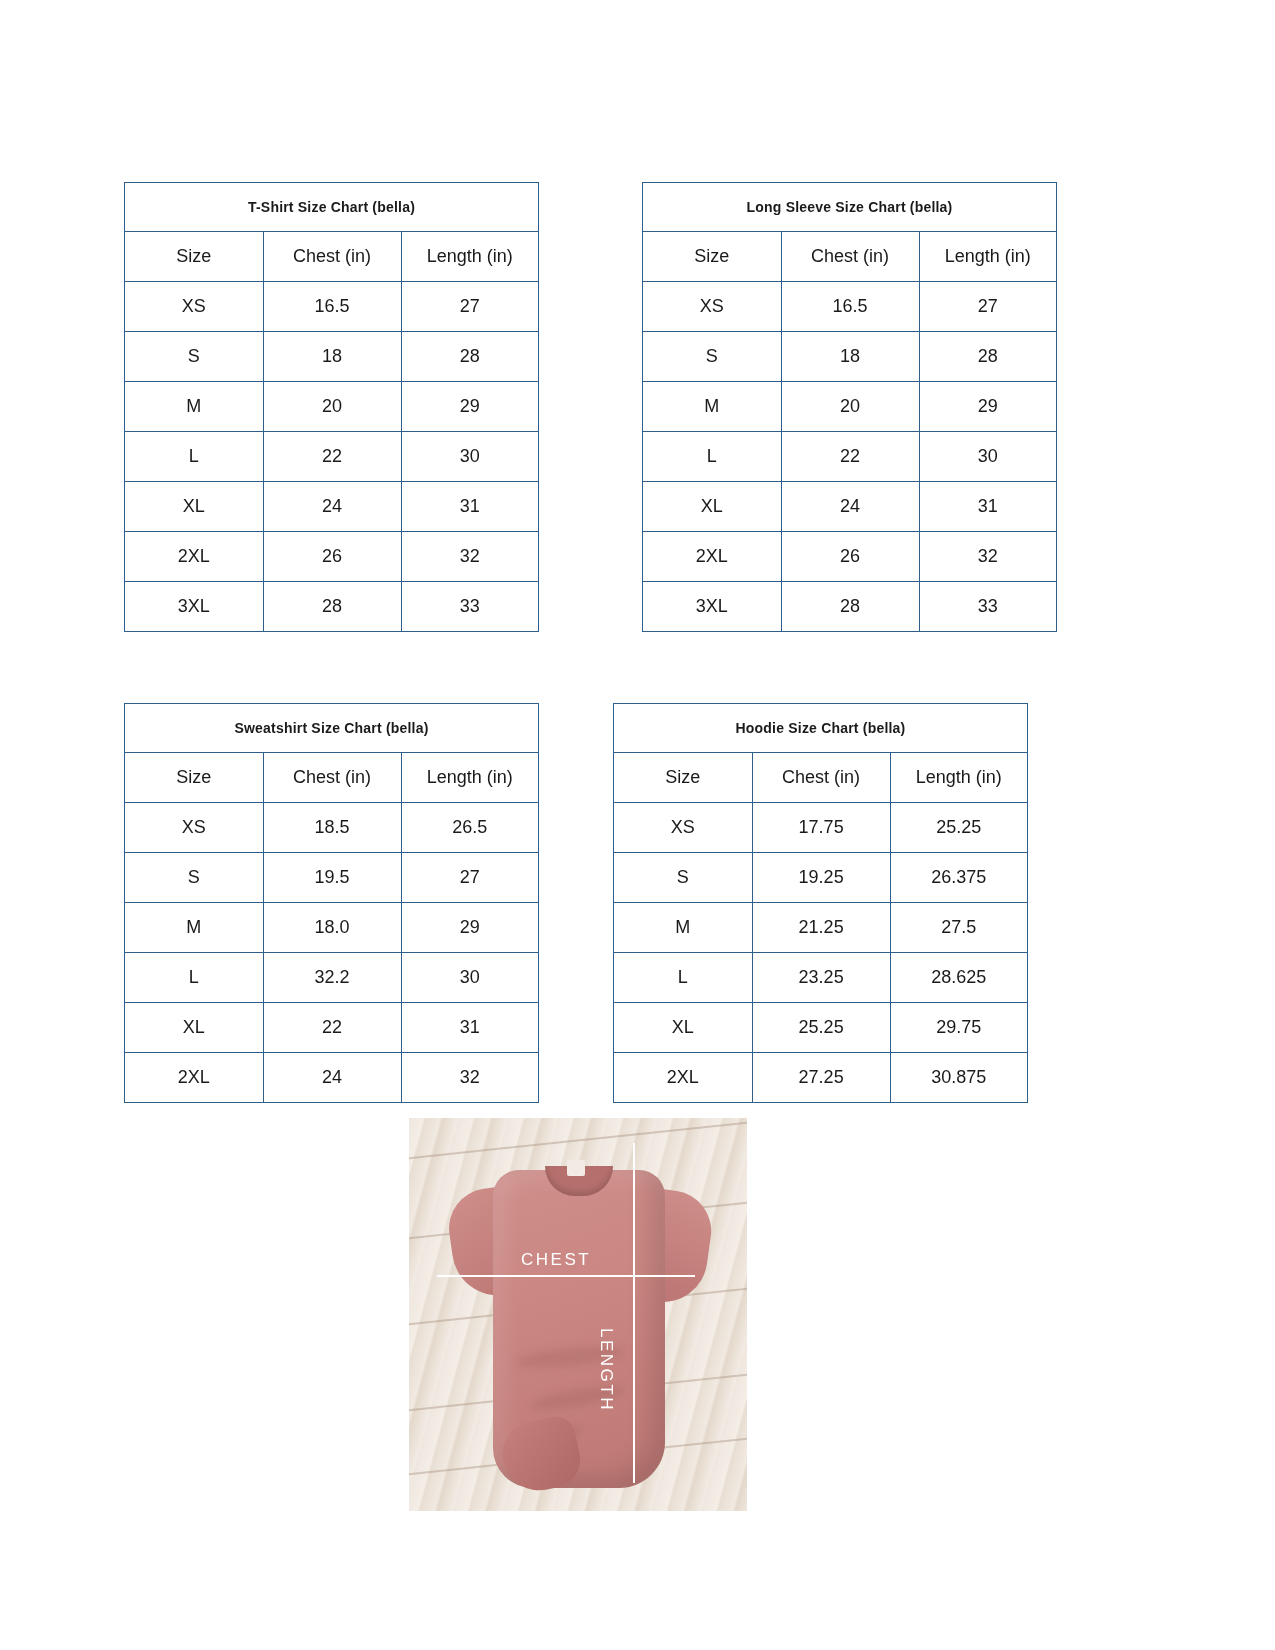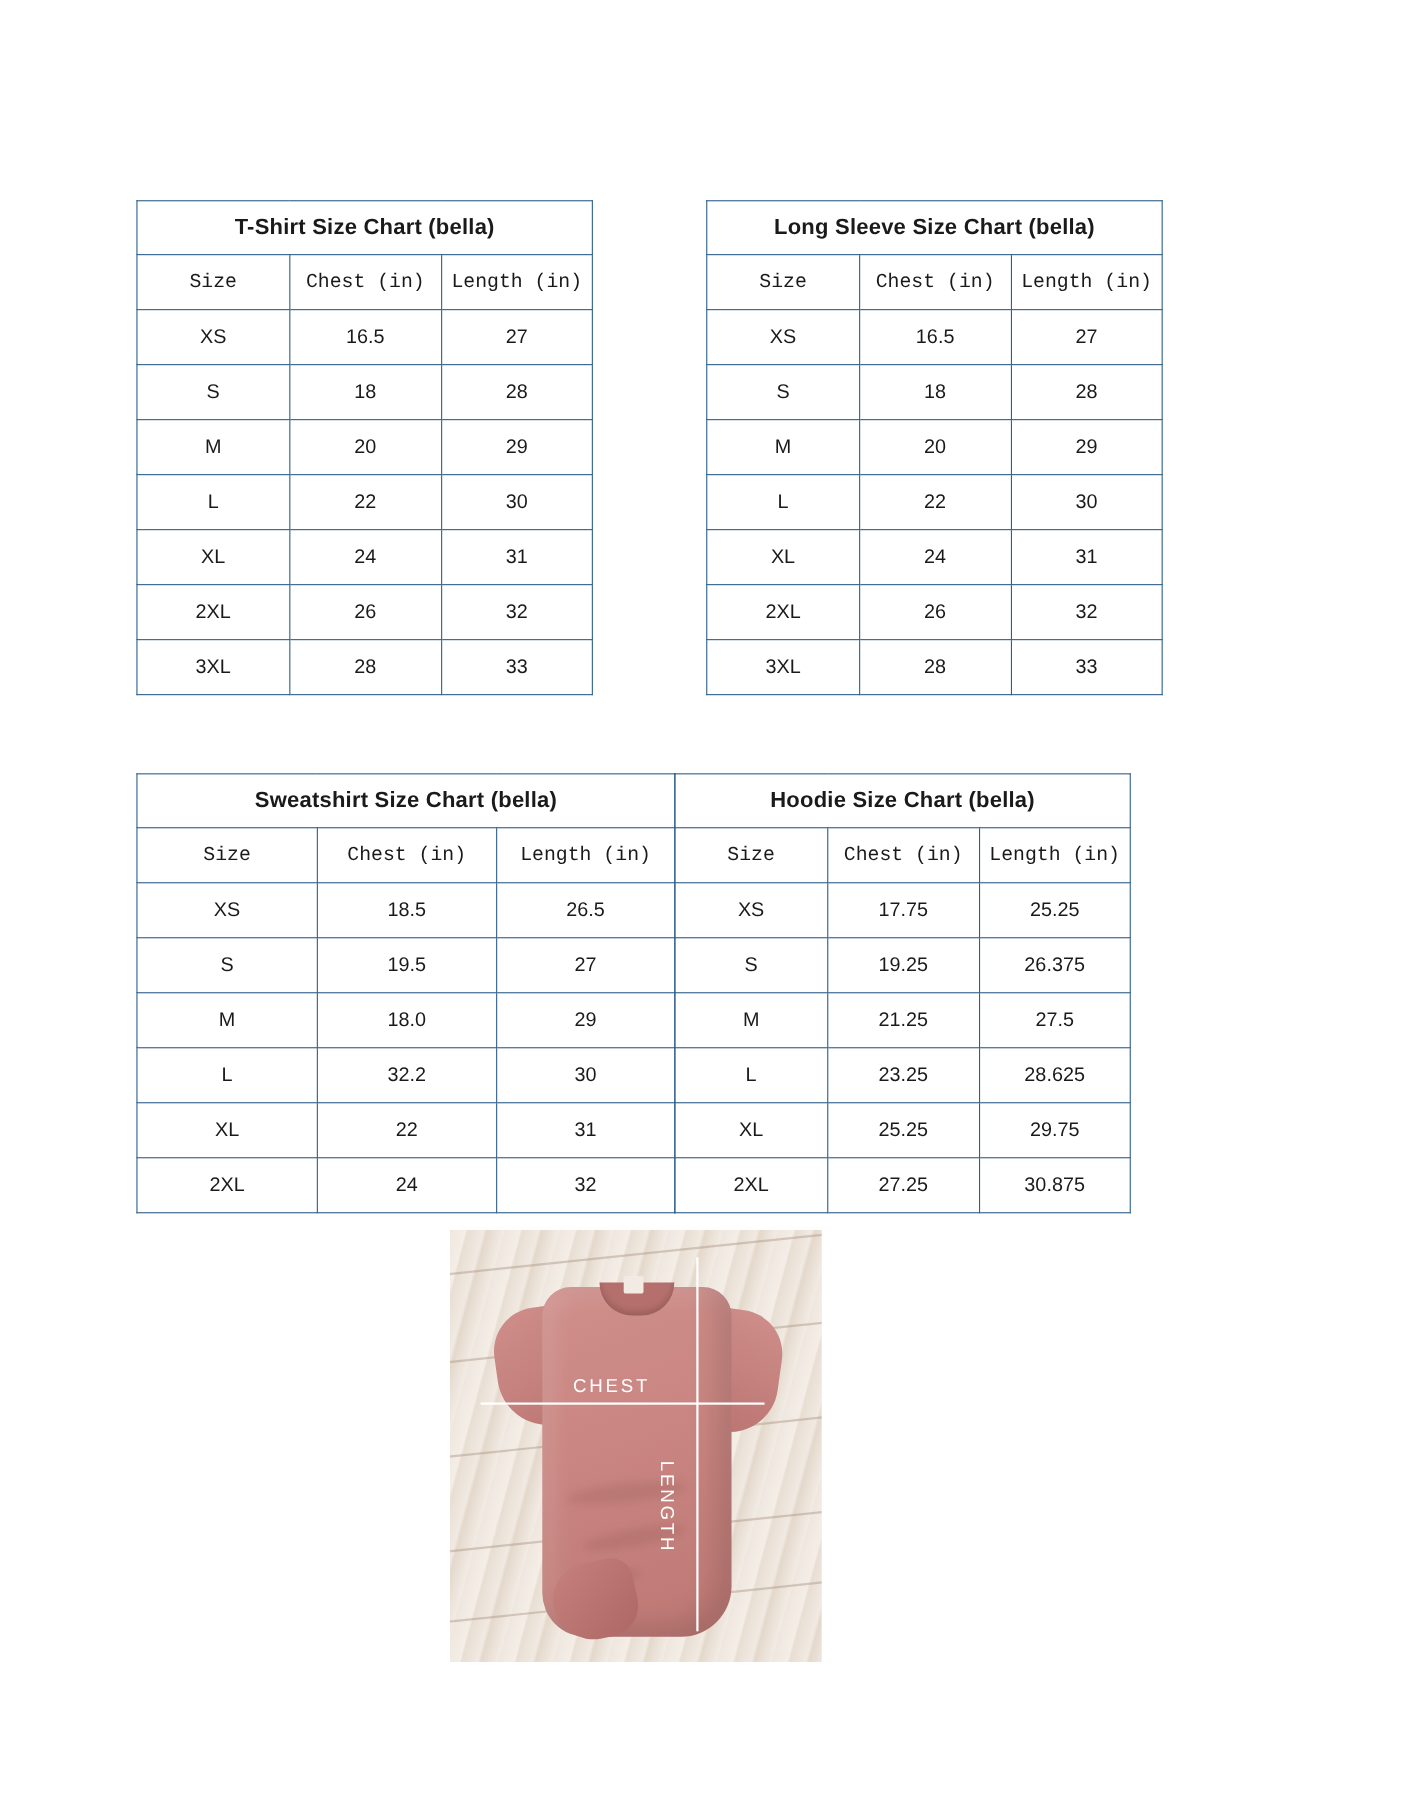--- a/index.html
+++ b/index.html
@@ -24,50 +24,49 @@
     position: absolute;
     left: 0;
     top: 0;
     width: 1275px;
   }
   .chart-block {
     position: absolute;
   }
   .chart-block.tshirt     { left: 124px; top: 182px;  width: 415px; }
   .chart-block.longsleeve { left: 613px; top: 182px;  width: 415px; margin-left: 29px; }
-  .chart-block.sweatshirt { left: 124px; top: 703px;  width: 490px; }
+  .chart-block.sweatshirt { left: 124px; top: 703px;  width: 415px; }
   .chart-block.hoodie     { left: 613px; top: 703px;  width: 415px; }
 
   table.size-table {
     border-collapse: collapse;
     width: 100%;
     table-layout: fixed;
   }
   table.size-table th,
   table.size-table td {
     border: 1.5px solid #2e5f8a;
     text-align: center;
     vertical-align: middle;
     font-size: 18px;
     font-weight: normal;
     color: #1a1a1a;
     padding: 0;
     height: 49px;
   }
   table.size-table .title-cell {
-    font-size: 20px;
+    font-size: 14px;
     font-weight: bold;
     height: 48px;
     letter-spacing: 0.2px;
   }
   table.size-table .head-cell {
     font-size: 18px;
     font-weight: normal;
     height: 49px;
-    font-family: Liberation Mono, monospace;
   }
   table.size-table col.c-size { width: 33.5%; }
   table.size-table col.c-chest { width: 33.3%; }
   table.size-table col.c-length { width: 33.2%; }
 
   
   .photo-wrap {
     position: absolute;
     left: 409px;
     top: 1118px;

